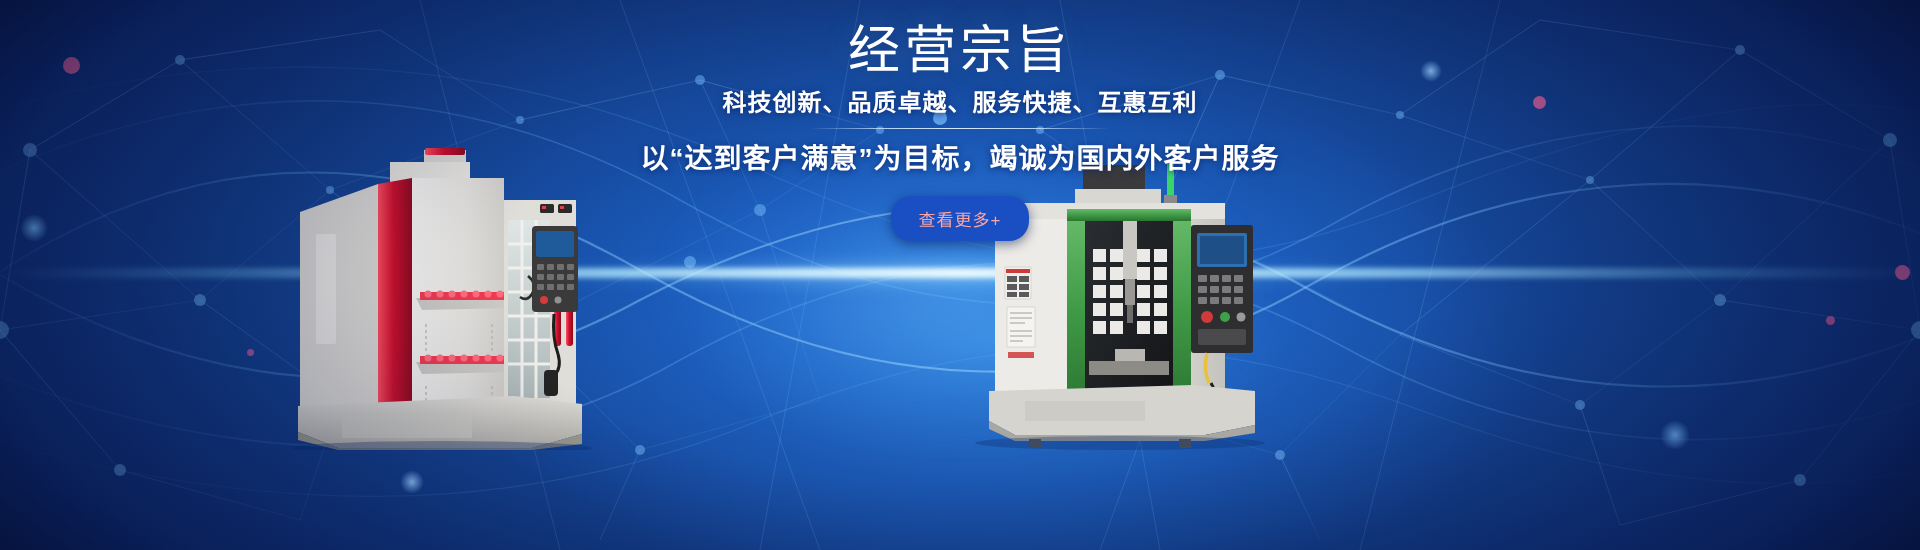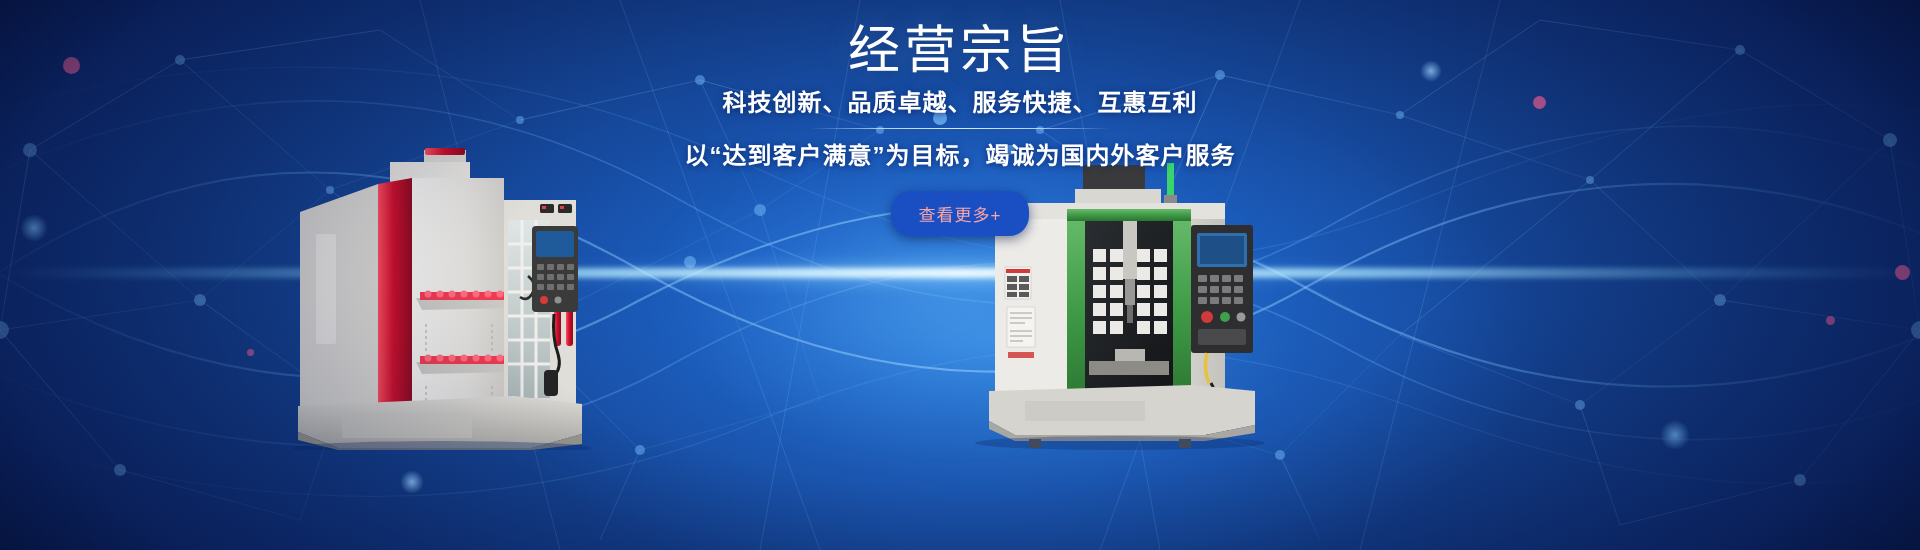--- a/index.html
+++ b/index.html
@@ -59,21 +59,21 @@
   .sub1{
     font-size:24px;line-height:1.25;font-weight:700;letter-spacing:1px;color:#ffffff;
     text-shadow:0 1px 6px rgba(8,34,100,0.85);
     margin:0 0 10px 0;
   }
   .divider{
     width:300px;height:1px;margin:6px auto 12px auto;
     background:linear-gradient(90deg,rgba(190,225,255,0) 0%,rgba(205,232,255,0.85) 25%,rgba(225,242,255,0.95) 50%,rgba(205,232,255,0.85) 75%,rgba(190,225,255,0) 100%);
   }
   .sub2{
-    font-size:24px;line-height:1.25;font-weight:700;letter-spacing:1px;color:#ffffff;
+    font-size:28px;line-height:1.25;font-weight:700;letter-spacing:1px;color:#ffffff;
     text-shadow:0 1px 6px rgba(8,34,100,0.85);
     margin:0 0 20px 0;
   }
   .more-btn{
     display:inline-block;border:none;cursor:pointer;
     padding:10px 28px;border-radius:20px;
     background:#1a4fc4;
     color:#fca5a5;font-size:17px;font-weight:400;letter-spacing:1px;
     font-family:"Liberation Sans","DejaVu Sans",sans-serif;
     box-shadow:0 3px 12px rgba(6,24,80,0.55);

